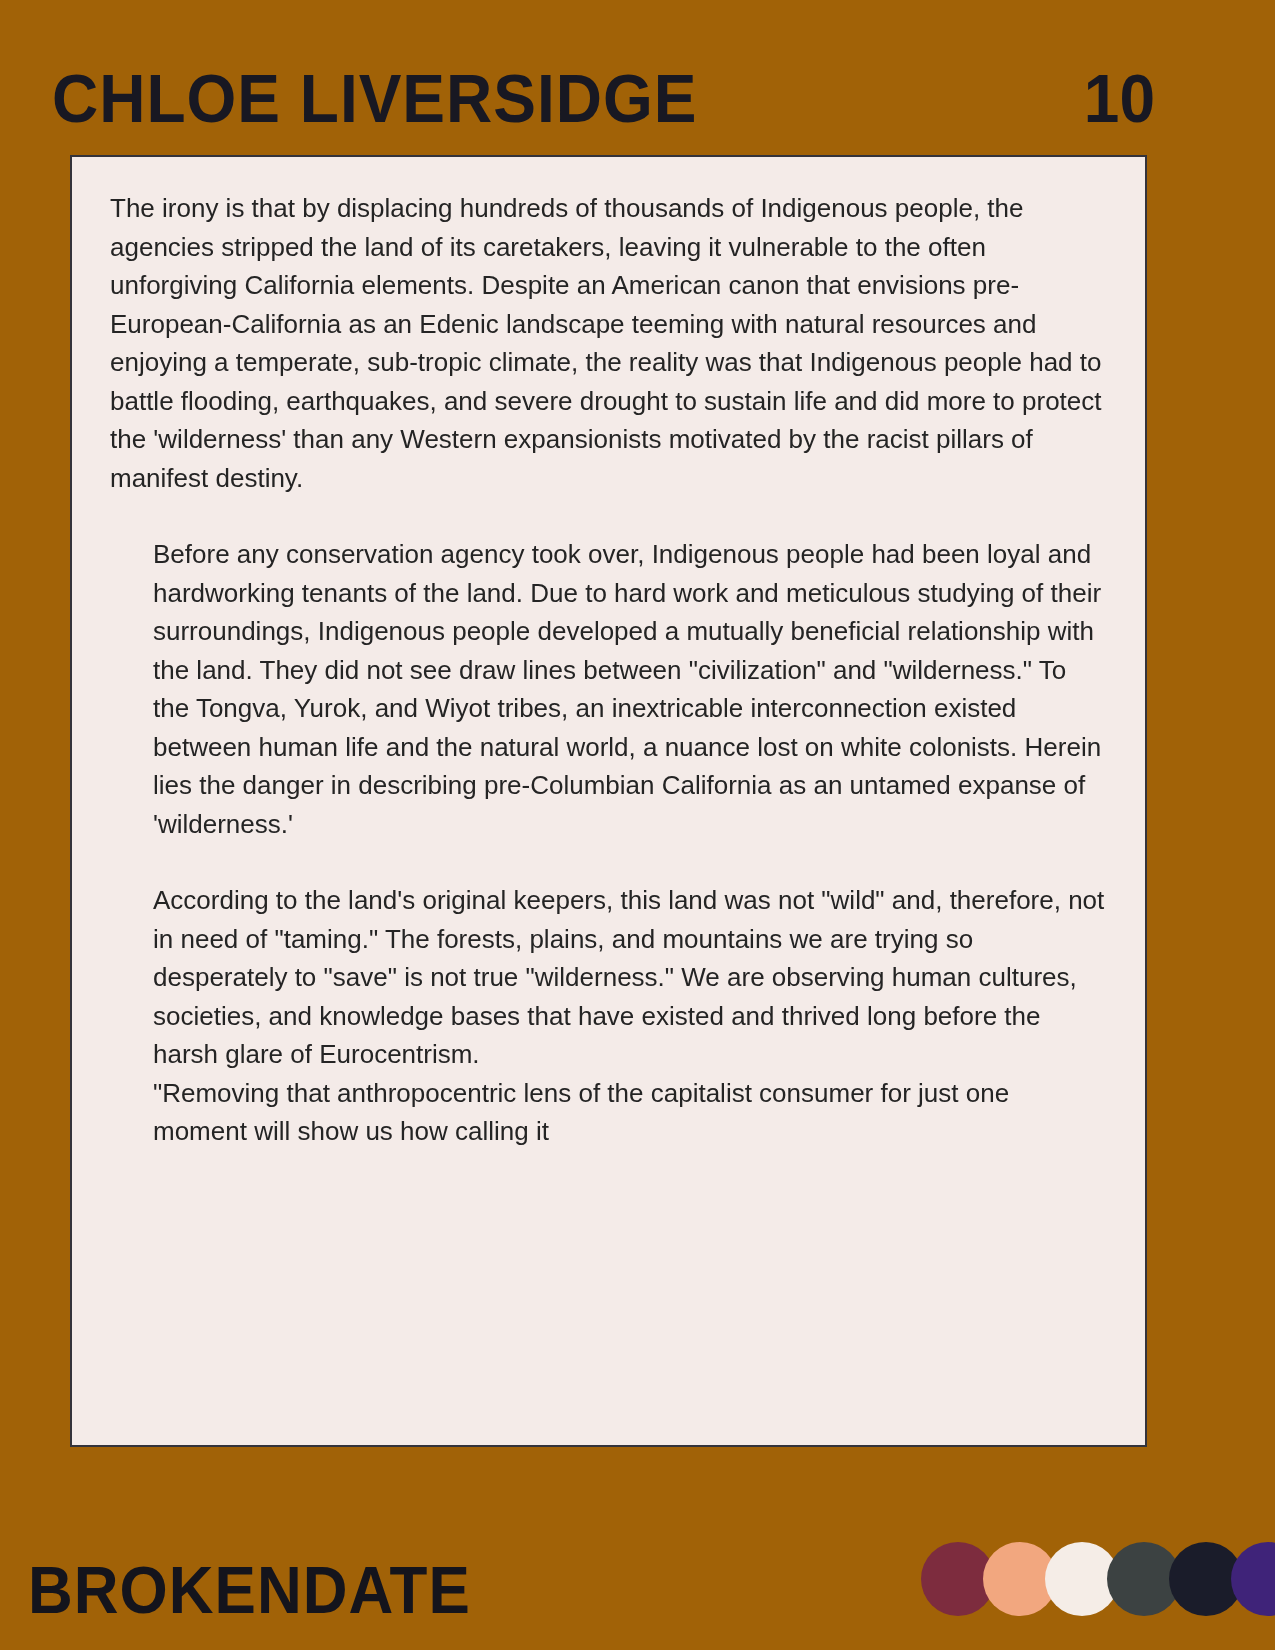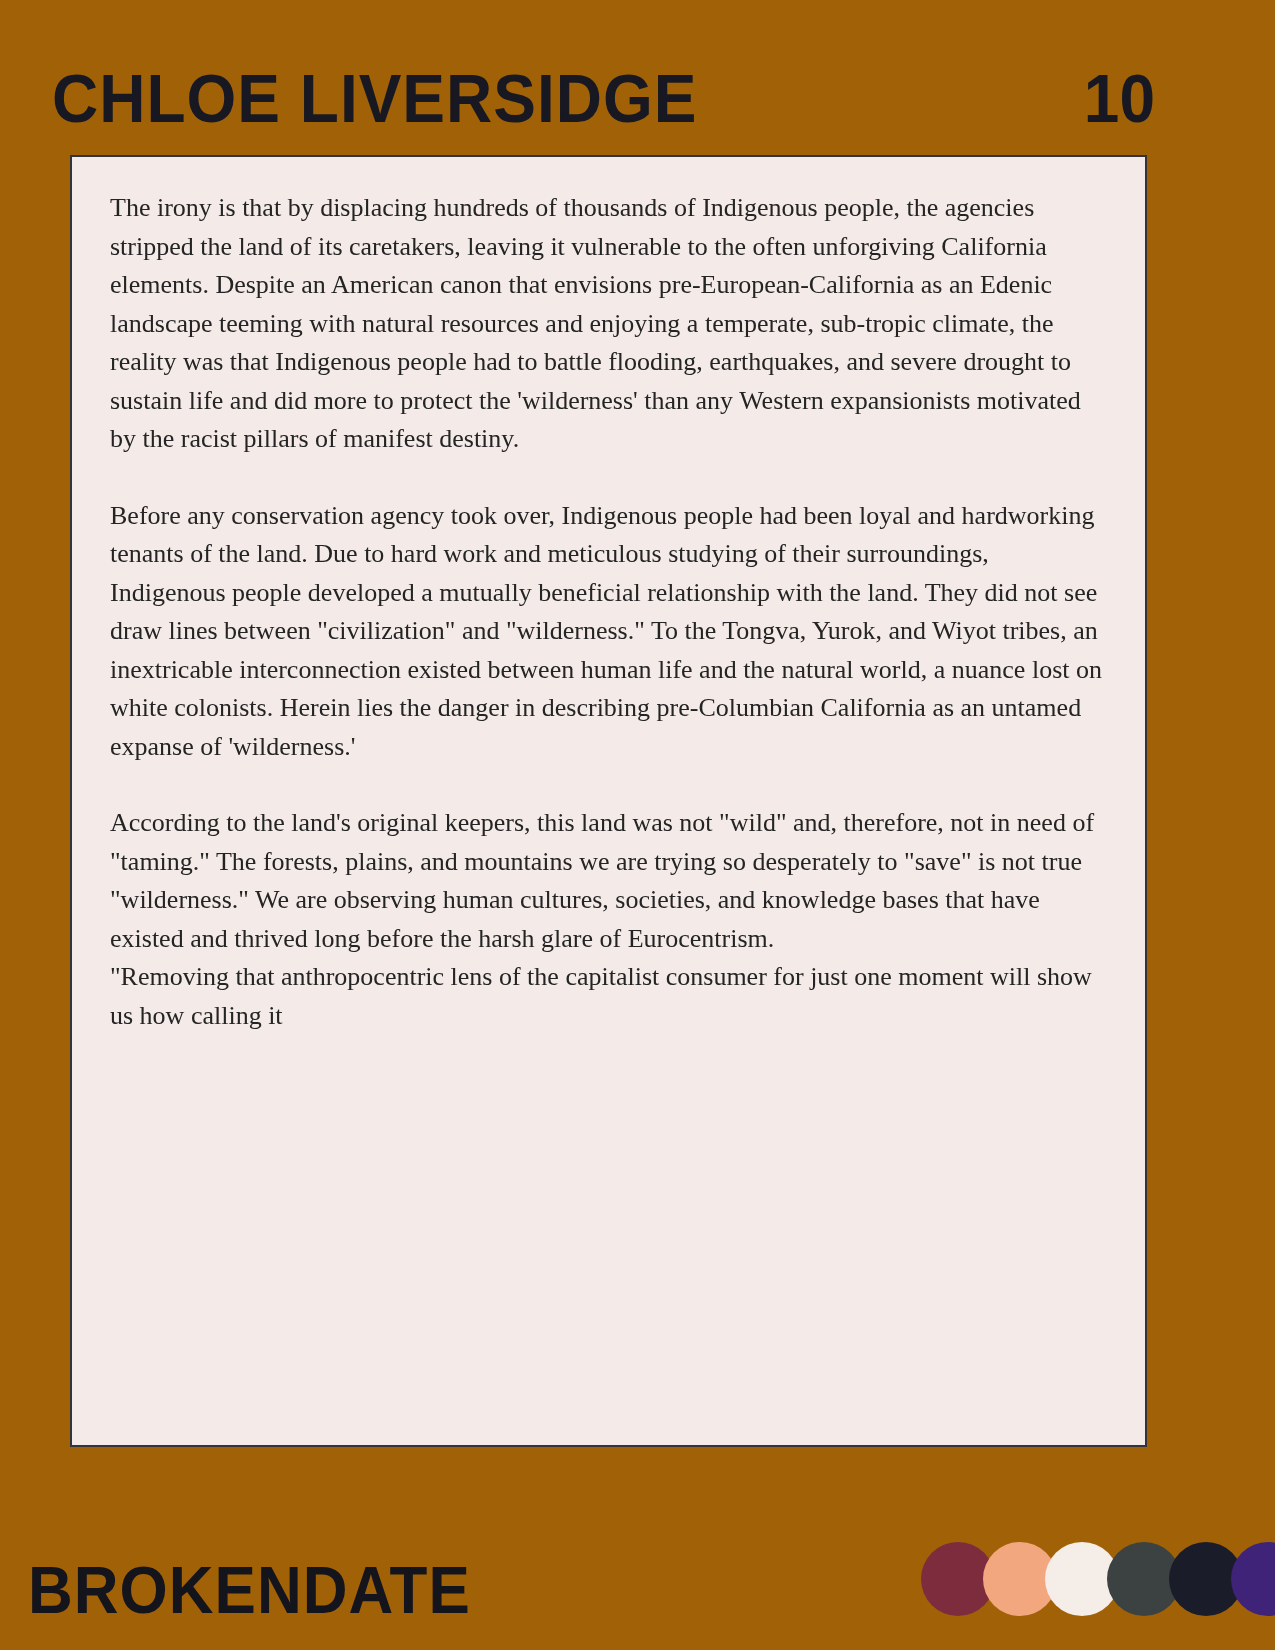--- a/index.html
+++ b/index.html
@@ -43,27 +43,27 @@
     left: 70px;
     top: 155px;
     width: 1077px;
     height: 1292px;
     background: #f4ebe8;
     border: 2px solid #33333b;
     padding: 32px 38px;
     overflow: hidden;
   }
   .text-panel p {
-    font-family: Liberation Serif, serif;
+    font-family: Liberation Sans, sans-serif;
     font-size: 26px;
     line-height: 38.5px;
     color: #242424;
     white-space: pre-wrap;
   }
-  .text-panel p + p { margin-top: 38px; }
+  .text-panel p + p { margin-top: 38px; margin-left: 43px; }
 
   
   .brand-title {
     position: absolute;
     left: 28px;
     bottom: 22px;
     font-size: 62px;
     font-weight: 900;
     letter-spacing: 1px;
     color: #14141c;

